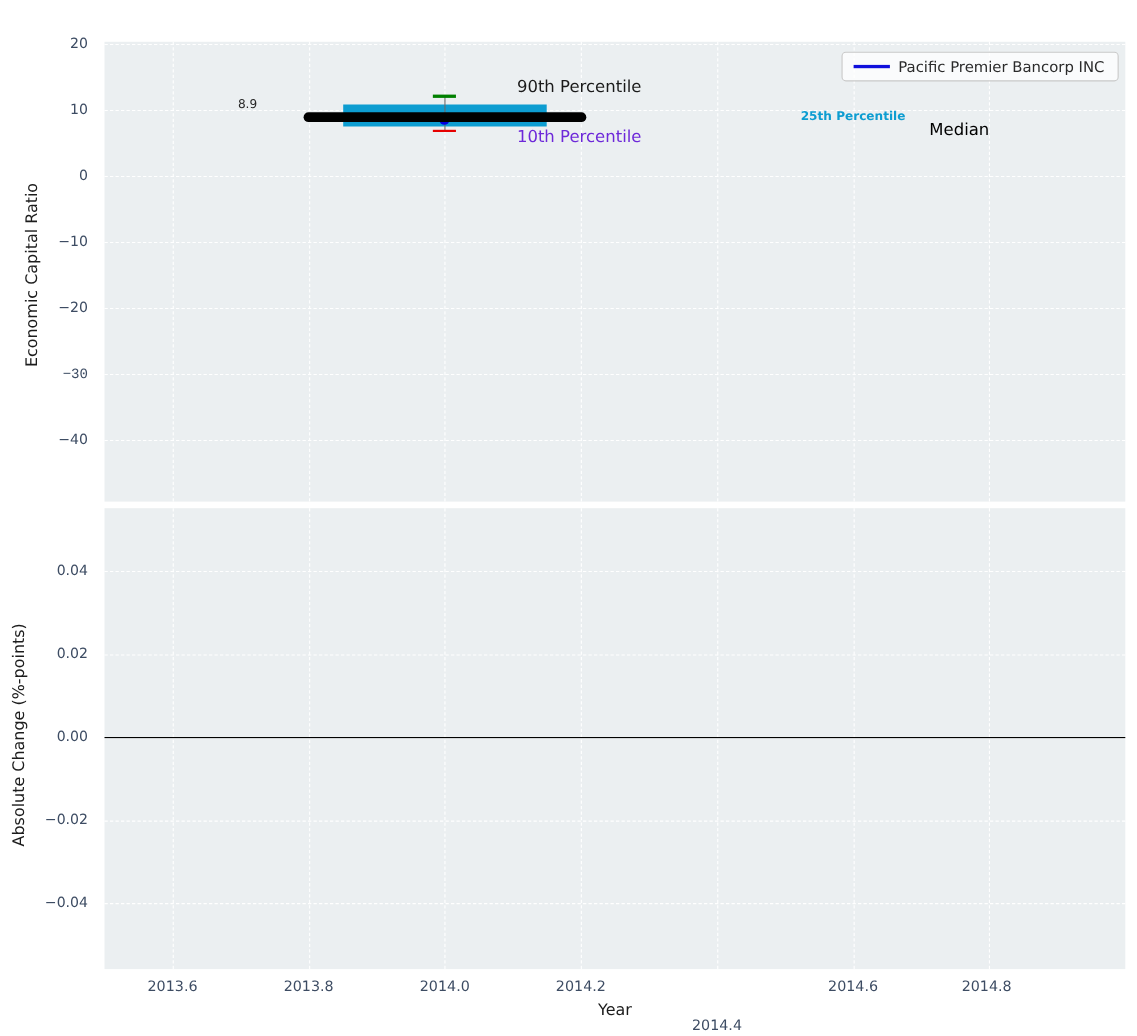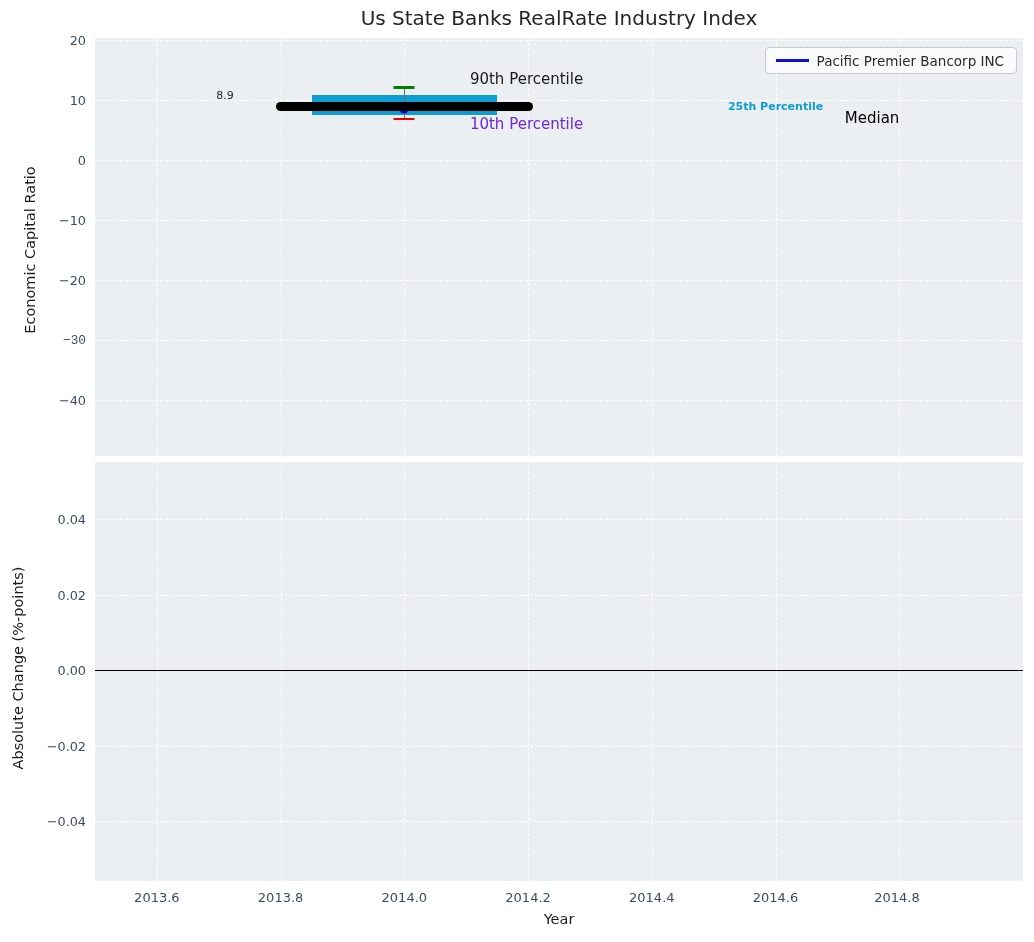--- a/index.html
+++ b/index.html
@@ -9,21 +9,21 @@
   }
   .title{
     position:absolute;left:95px;top:6px;width:928px;text-align:center;
     font-size:20px;color:#262626;
   }
   .axes{position:absolute;left:95px;width:928px;background:#ebeff1;}
   .axes-top{top:38px;height:418px;}
   .axes-bottom{top:462px;height:419px;}
   .vgrid{position:absolute;top:0;bottom:0;width:0;border-left:1.5px dashed #ffffff;}
   .hgrid{position:absolute;left:0;right:0;height:0;border-top:1.5px dashed #ffffff;}
-  .ytick{position:absolute;width:80px;text-align:right;font-size:12.8px;color:#3d4c63;transform:translateY(-50%);padding-left:6px;}
+  .ytick{position:absolute;width:80px;text-align:right;font-size:12.8px;color:#3d4c63;transform:translateY(-50%);}
   .xtick{position:absolute;top:890px;font-size:13px;color:#3d4c63;transform:translateX(-50%);white-space:nowrap;}
   .ylabel{
     position:absolute;font-size:14.5px;color:#1c1c1c;white-space:nowrap;
     transform:translate(-50%,-50%) rotate(-90deg);
   }
   .xlabel{position:absolute;top:911px;left:95px;width:928px;text-align:center;font-size:14.5px;color:#1c1c1c;}
   .annot{position:absolute;white-space:nowrap;transform:translateY(-50%);}
   .band{position:absolute;}
   .median-line{position:absolute;background:#000;border-radius:4.5px;}
   .err-line{position:absolute;width:1.4px;background:#6b6b6b;}
@@ -37,39 +37,38 @@
   }
   .legend-line{display:inline-block;width:33px;height:2.6px;background:#0f0fdc;}
   .legend-text{font-size:13.5px;color:#2b2b2b;white-space:nowrap;}
 </style>
 </head>
 <body>
 
 <div class="fig">
     <div class="xtick" style="left: 897px;">2014.8</div>
     <div class="xtick" style="left: 775.533px;">2014.6</div>
-    <div class="xtick" style="left: 651.8px;">2014.4</div>
+    <div class="xtick" style="left: 651.8px; margin-top: 35px;">2014.4</div>
     <div class="xtick" style="left: 528.067px;">2014.2</div>
     <div class="xtick" style="left: 404.333px;">2014.0</div>
     <div class="xtick" style="left: 280.6px;">2013.8</div>
     <div class="xtick" style="left: 156.867px;">2013.6</div>
     <div class="ytick" style="left: 0px; top: 821.359px;">−0.04</div>
     <div class="ytick" style="left: 0px; top: 745.863px;">−0.02</div>
     <div class="ytick" style="left: 0px; top: 670.368px;">0.00</div>
     <div class="ytick" style="left: 0px; top: 594.872px;">0.02</div>
     <div class="ytick" style="left: 0px; top: 519.377px;">0.04</div>
     <div class="ytick" style="left: 0px; top: 400.187px;">−40</div>
     <div class="ytick" style="left: 0px; top: 340.172px; font-family: Liberation Mono, monospace;">−30</div>
     <div class="ytick" style="left: 0px; top: 280.158px;">−20</div>
     <div class="ytick" style="left: 0px; top: 220.144px;">−10</div>
     <div class="ytick" style="left: 0px; top: 160.129px;">0</div>
     <div class="ytick" style="left: 0px; top: 100.115px;">10</div>
     <div class="ytick" style="left: 0px; top: 40.1005px;">20</div>
 
-  <div class="title">Us State Banks RealRate Industry Index</div>
 
   <div class="axes axes-top" id="axTop">
       <div class="hgrid" style="top: 86.6475%;"></div>
       <div class="hgrid" style="top: 72.29%;"></div>
       <div class="hgrid" style="top: 57.9325%;"></div>
       <div class="hgrid" style="top: 43.575%;"></div>
       <div class="hgrid" style="top: 29.2175%;"></div>
       <div class="hgrid" style="top: 14.86%;"></div>
       <div class="hgrid" style="top: 0.502513%;"></div>
       <div class="vgrid" style="left: 86.6667%;"></div>

